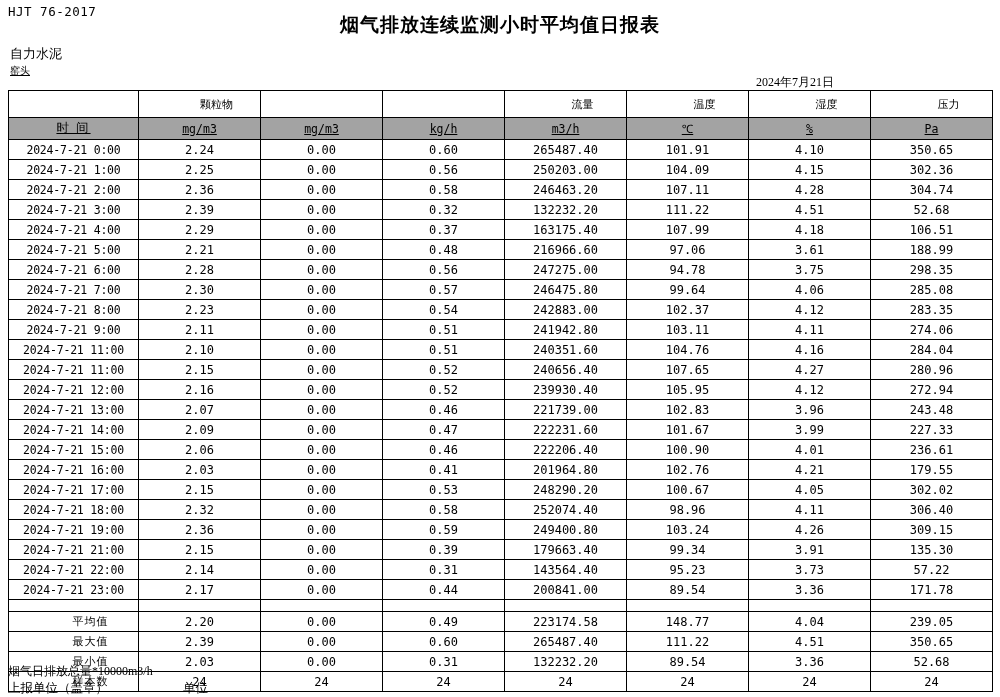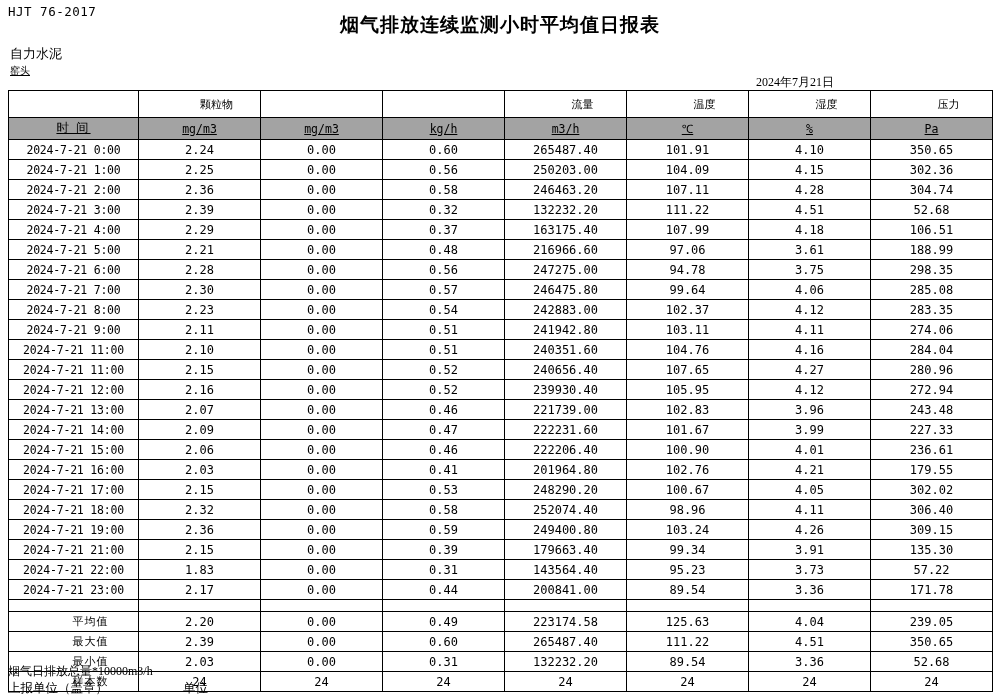--- a/index.html
+++ b/index.html
@@ -377,21 +377,21 @@
         <td>2.15</td>
         <td>0.00</td>
         <td>0.39</td>
         <td>179663.40</td>
         <td>99.34</td>
         <td>3.91</td>
         <td>135.30</td>
       </tr>
       <tr class="data-row">
         <td>2024-7-21 22:00</td>
-        <td>1.83</td>
+        <td>2.14</td>
         <td>0.00</td>
         <td>0.31</td>
         <td>143564.40</td>
         <td>95.23</td>
         <td>3.73</td>
         <td>57.22</td>
       </tr>
       <tr class="data-row">
         <td>2024-7-21 23:00</td>
         <td>2.17</td>
@@ -413,21 +413,21 @@
         <td></td>
         <td></td>
       </tr>
 
       <tr class="stat-row">
         <td class="cn">平均值</td>
         <td>2.20</td>
         <td>0.00</td>
         <td>0.49</td>
         <td>223174.58</td>
-        <td>125.63</td>
+        <td>148.77</td>
         <td>4.04</td>
         <td>239.05</td>
       </tr>
       <tr class="stat-row">
         <td class="cn">最大值</td>
         <td>2.39</td>
         <td>0.00</td>
         <td>0.60</td>
         <td>265487.40</td>
         <td>111.22</td>

